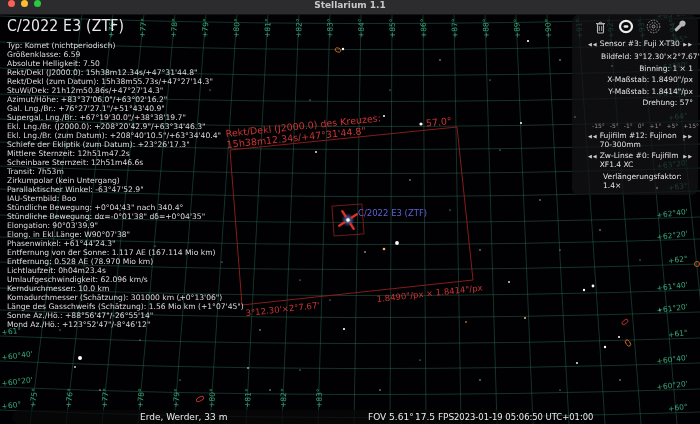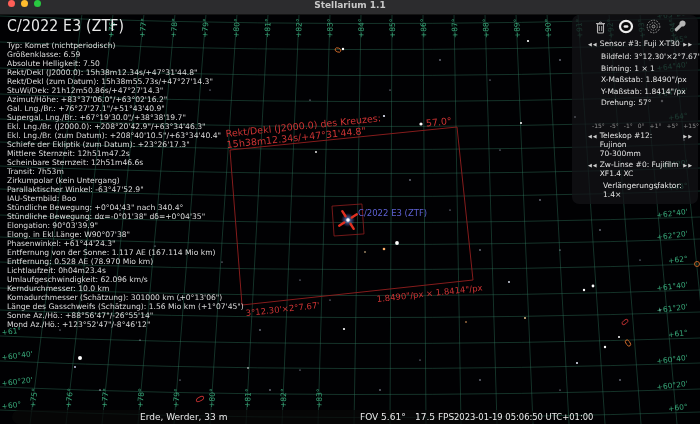--- a/index.html
+++ b/index.html
@@ -19,31 +19,31 @@
               margin:0 0 6px 0;font-weight:normal;color:#e9e9e9;white-space:nowrap;}
   .info-line{font-size:7.6px;line-height:9px;white-space:nowrap;letter-spacing:0;}
   
   .ocular-panel{position:absolute;left:572px;top:15px;width:126px;background:rgba(19,19,23,.74);
                 border-radius:7px;z-index:20;color:#e3e3e3;padding:3px 5px 5px 16px;box-sizing:border-box;}
   .op-icons{display:flex;justify-content:space-between;align-items:center;padding:1px 6px 3px 6px;}
   .op-icons span{display:inline-flex;}
   .op-row{display:flex;align-items:flex-start;margin-top:2px;}
   .arr{font-size:5px;color:#cfcfcf;letter-spacing:1px;line-height:10px;flex:none;}
   .op-label{flex:1;font-size:7.5px;line-height:9px;padding:0 2px;}
-  .op-fields{margin:2px 0 13px 13px;}
+  .op-fields{margin:2px 0 13px 13px;text-align:right;}
   .op-field{font-size:7.5px;line-height:11.5px;white-space:nowrap;}
   .op-ruler{display:flex;gap:5px;justify-content:center;margin:1px 0 1px 10px;}
   .op-ruler span{font-size:6px;color:#8f8f8f;}
   .op-extender{font-size:7.5px;line-height:9px;margin:3px 12px 0 15px;}
   
   .status-bar{position:absolute;left:12px;bottom:0;width:524px;height:14px;background:rgba(8,8,8,.72);
               border-radius:7px;z-index:30;color:#ebebeb;}
   .status-bar span{position:absolute;top:0;line-height:14px;font-size:9px;white-space:nowrap;padding-left:48px;}
   .sb-location{left:80px;}
-  .sb-fov{left:300px;}
+  .sb-fov{left:308px;}
   .sb-fps{left:355px;}
   .sb-datetime{left:394px;font-size:8.4px !important;}
 </style>
 </head>
 <body>
 
 <div class="window">
 
   <svg id="sky" width="700" height="424">
     <defs>
@@ -335,21 +335,21 @@
         <span>-1°</span>
         <span>0°</span>
         <span>+1°</span>
         <span>+5°</span>
         <span>+15°</span>
       </div>
 
     <div class="op-row">
       <span class="arr">◀◀</span>
       <span class="op-label">
-        <span>Teleskop #12: Fujinon</span><br>
+        <span>Fujifilm #12: Fujinon</span><br>
         <span>70-300mm</span>
       </span>
       <span class="arr">▶▶</span>
     </div>
 
     <div class="op-row">
       <span class="arr">◀◀</span>
       <span class="op-label">Zw-Linse #0: Fujifilm XF1.4 XC</span>
       <span class="arr">▶▶</span>
     </div>

